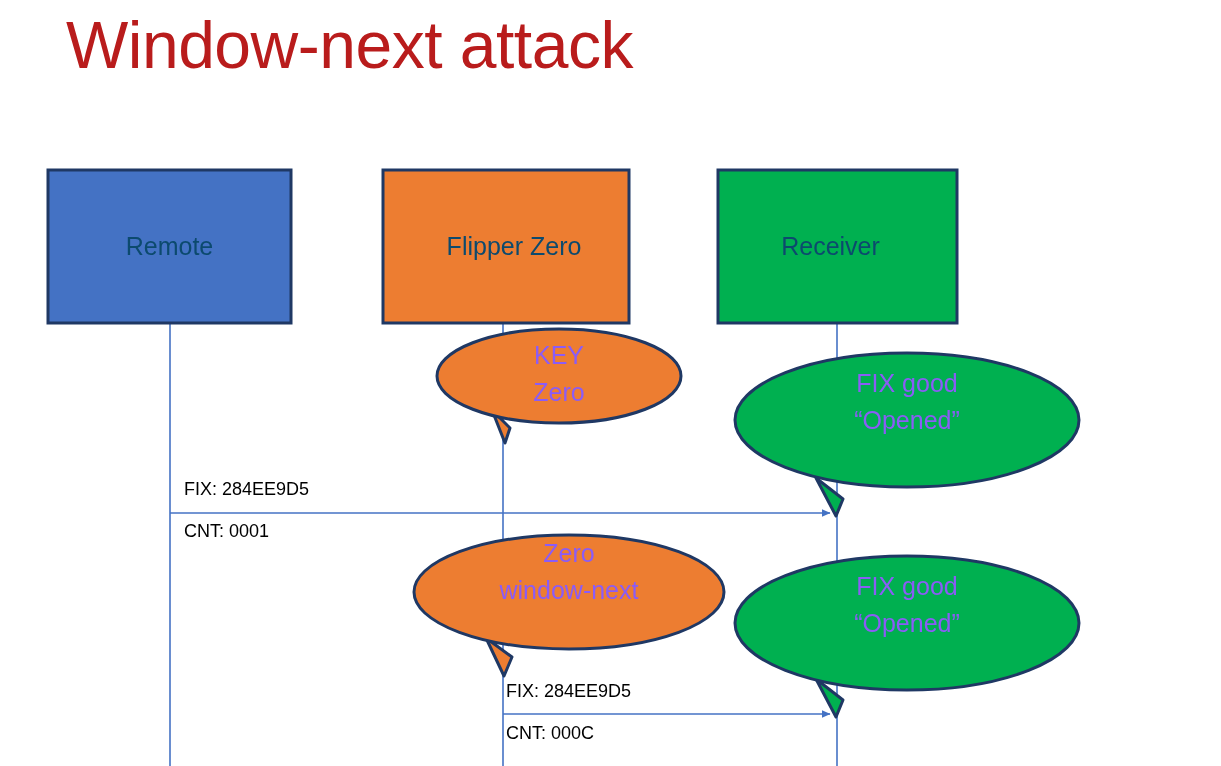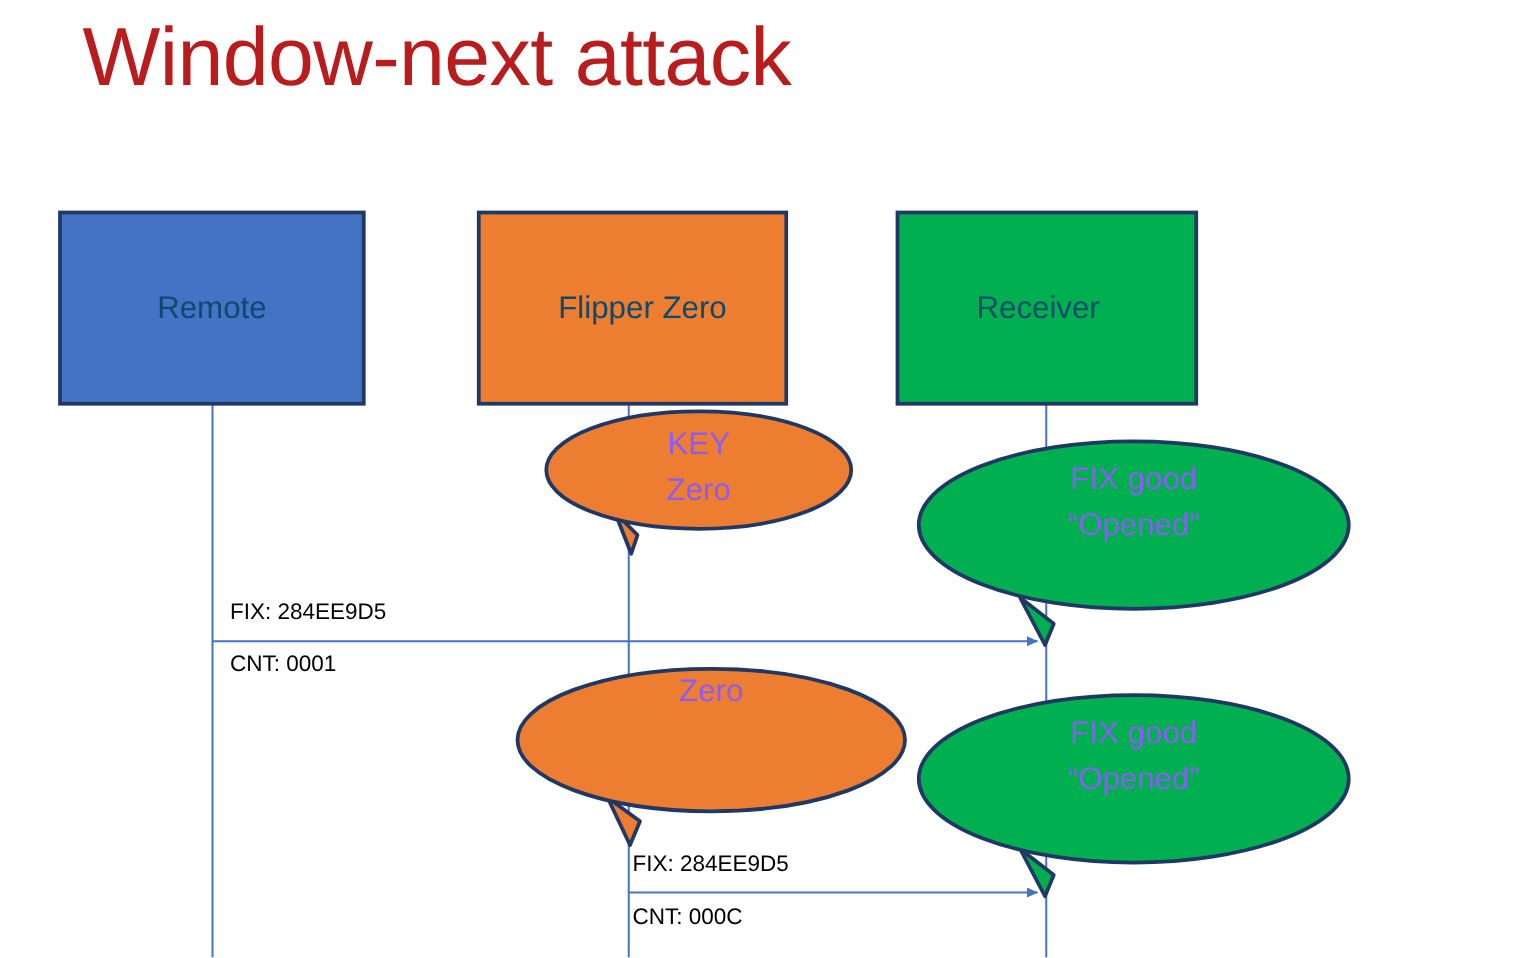--- a/index.html
+++ b/index.html
@@ -120,20 +120,21 @@
     <div>Zero</div>
   </div>
 
   <div class="bubble-label" style="left:735px; top:365px; width:344px;">
     <div>FIX good</div>
     <div>“Opened”</div>
   </div>
 
   <div class="bubble-label" style="left:414px; top:535px; width:310px;">
     <div>Zero</div>
+    <div>window-next</div>
   </div>
 
   <div class="bubble-label" style="left:735px; top:568px; width:344px;">
     <div>FIX good</div>
     <div>“Opened”</div>
   </div>
 
   <div class="msg-label" style="left:184px; top:473px;">FIX: 284EE9D5</div>
   <div class="msg-label" style="left:184px; top:515px;">CNT: 0001</div>
 

